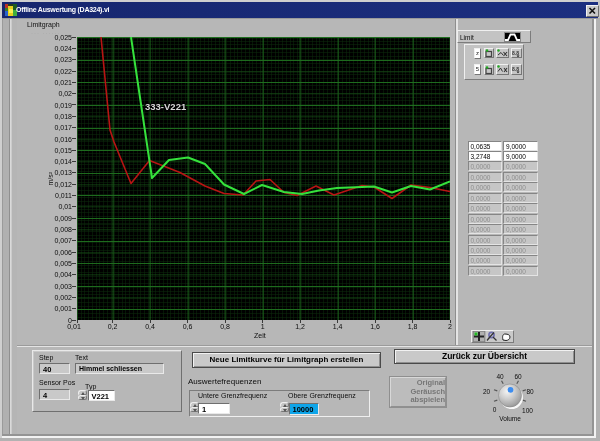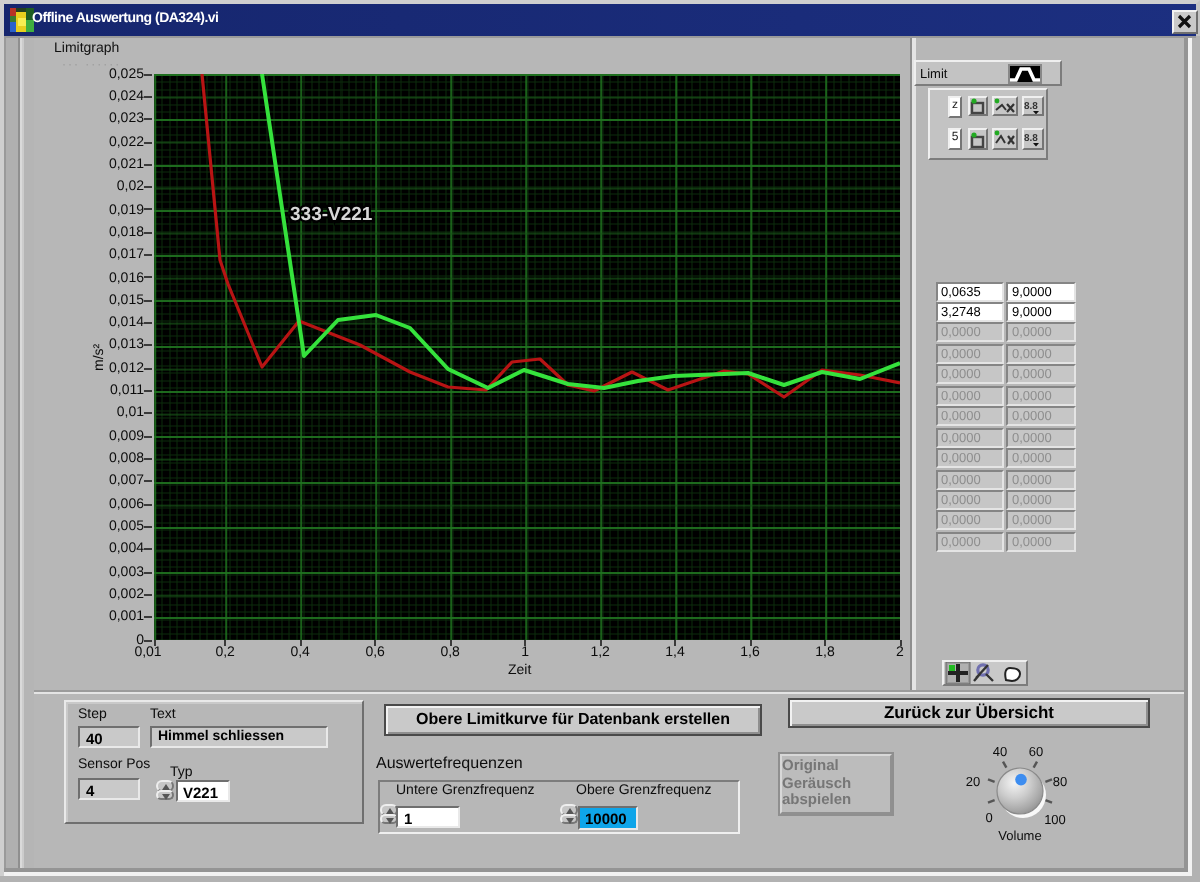--- a/index.html
+++ b/index.html
@@ -79,21 +79,21 @@
   border-color:#eee #777 #777 #eee; border-radius:3px; position:relative; }
 .spin div:after { content:""; position:absolute; left:2px; border-left:2.5px solid transparent;
   border-right:2.5px solid transparent; }
 .spin div:first-child:after { top:1px; border-bottom:3px solid #555; }
 .spin div:last-child:after { top:1px; border-top:3px solid #555; }
 .kl { position:absolute; width:20px; text-align:center; font-size:6.5px; color:#0c0c0c; }
 #volume { position:absolute; left:495px; top:415px; width:30px; text-align:center; font-size:6.5px; color:#0c0c0c; }
 #disbtn { position:absolute; left:390px; top:377px; width:56px; height:30px; background:#bcbcbc;
   border:1px solid; border-color:#d8d8d8 #909090 #909090 #d8d8d8; color:#767676;
   box-shadow:0 0 0 1px #8f8f8f; font-weight:bold;
-  font-size:7.5px; text-align:left; line-height:8.6px; padding-top:1px; }
+  font-size:7.5px; text-align:right; line-height:8.6px; padding-top:1px; }
 </style></head>
 <body>
 <div id="frame"></div>
 <div class="abs" style="left:2px;top:19px;width:7px;height:415px;background:#b0b0b0;border-left:1px solid #9a9a9a"></div>
 <div id="lstrip"></div>
 <div class="abs" style="left:455px;top:19px;width:1px;height:327px;background:#8e8e8e"></div>
 <div class="abs" style="left:456px;top:19px;width:2px;height:327px;background:#e4e4e4"></div>
 <div class="abs" style="left:17px;top:344.5px;width:576px;height:1px;background:#9b9b9b"></div>
 <div class="abs" style="left:17px;top:345.5px;width:577px;height:1.5px;background:#e4e4e4"></div>
 <div id="bridge1"></div>
@@ -308,21 +308,21 @@
 <div class="fld" style="left:75px;top:363px;width:89px;height:11px;font-size:7px">Himmel schliessen</div>
 <div class="lbl" style="left:39px;top:378.5px">Sensor Pos</div>
 <div class="lbl" style="left:85px;top:383px">Typ</div>
 <div class="fld" style="left:39px;top:389px;width:31px;height:11px">4</div>
 <div class="spin" style="left:78px;top:390px">
     <div></div>
     <div style="margin-top:-1px"></div>
   </div>
 <div class="fld" style="left:87.5px;top:389.5px;width:27px;height:11px;background:#fff;font-size:7.5px">V221</div>
 
-<div class="btn" style="left:192px;top:352px;width:189px;height:16px;font-size:8px;line-height:14px">Obere Limitkurve für Datenbank erstellen</div>
+<div class="btn" style="left:192px;top:352px;width:189px;height:16px;font-size:8px;line-height:14px">Neue Limitkurve für Limitgraph erstellen</div>
 <div class="btn" style="left:394px;top:348.5px;width:181px;height:15.5px;font-size:8.5px;line-height:13.5px">Zurück zur Übersicht</div>
 
 <div class="lbl" style="left:188px;top:377px;font-size:8px;font-weight:normal">Auswertefrequenzen</div>
 <div class="abs sunken" style="left:188.5px;top:389.5px;width:181px;height:27px"></div>
 <div class="lbl" style="left:198px;top:392px">Untere Grenzfrequenz</div>
 <div class="lbl" style="left:288px;top:392px">Obere Grenzfrequenz</div>
 <div class="spin" style="left:189.5px;top:402px">
     <div></div>
     <div style="margin-top:-1px"></div>
   </div>

